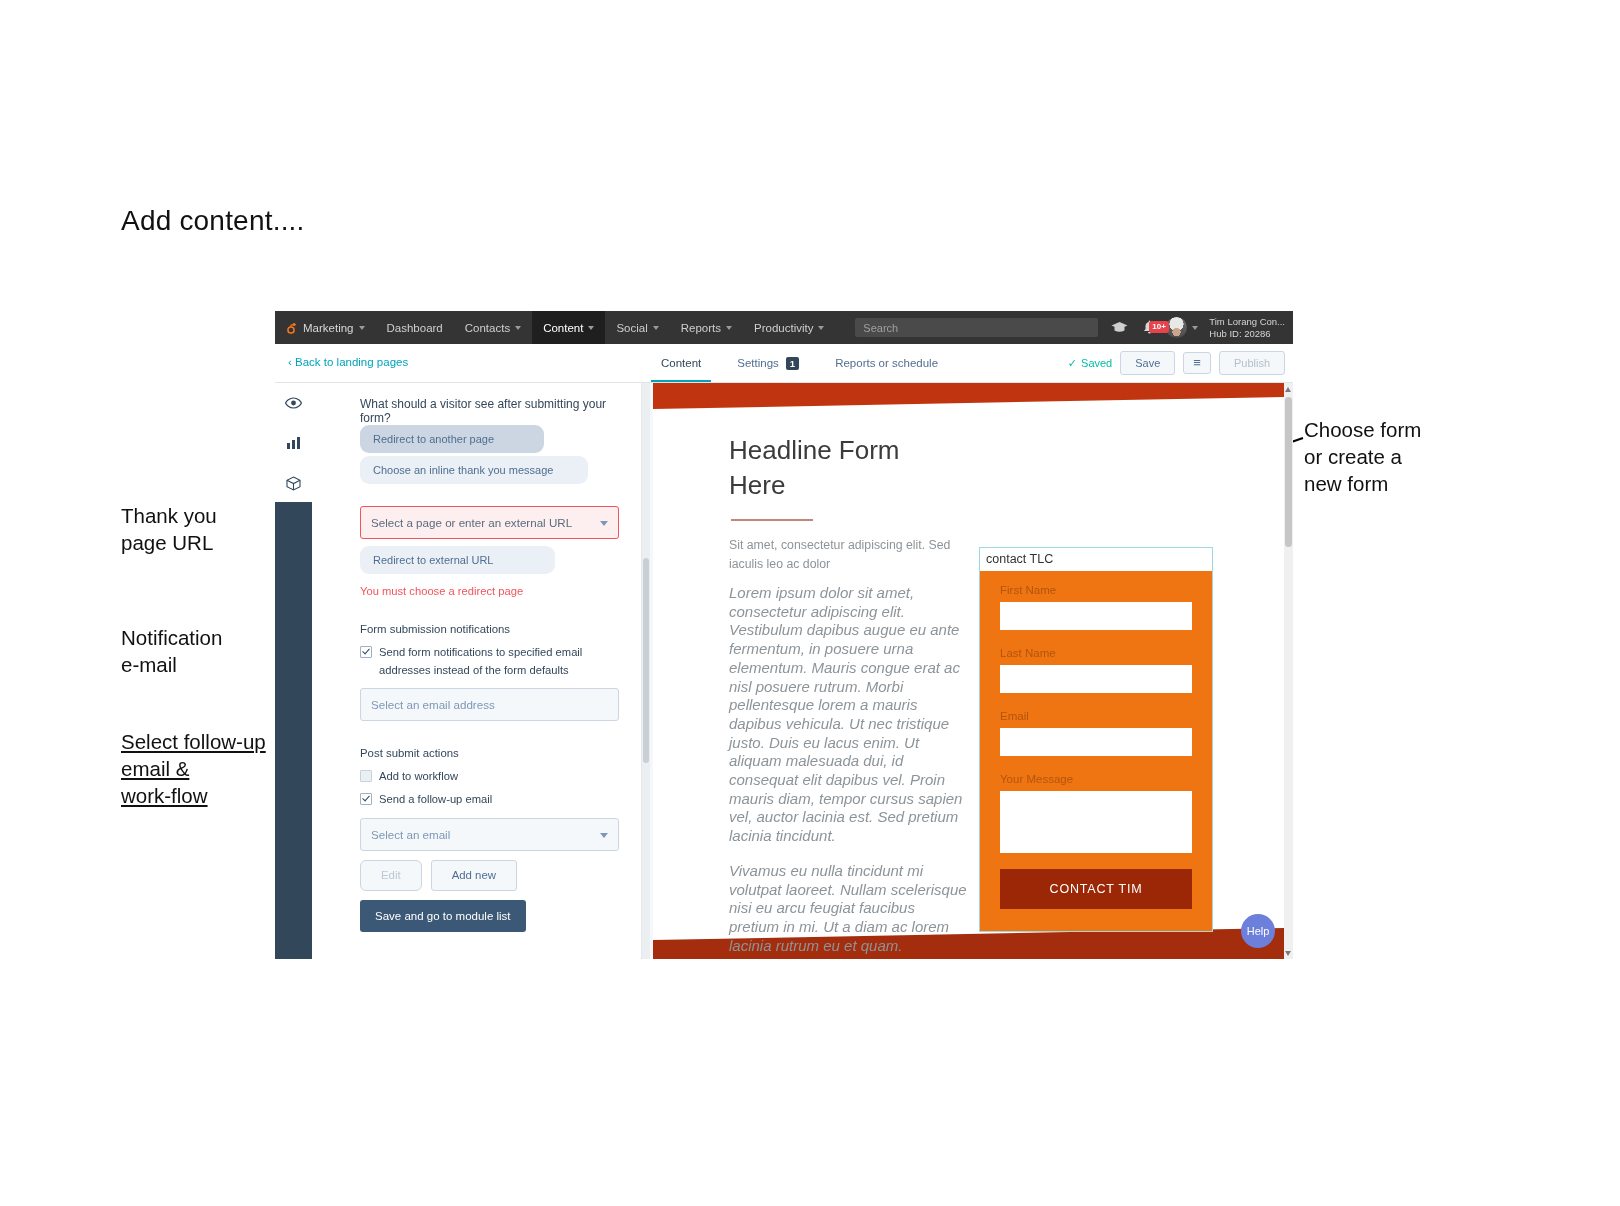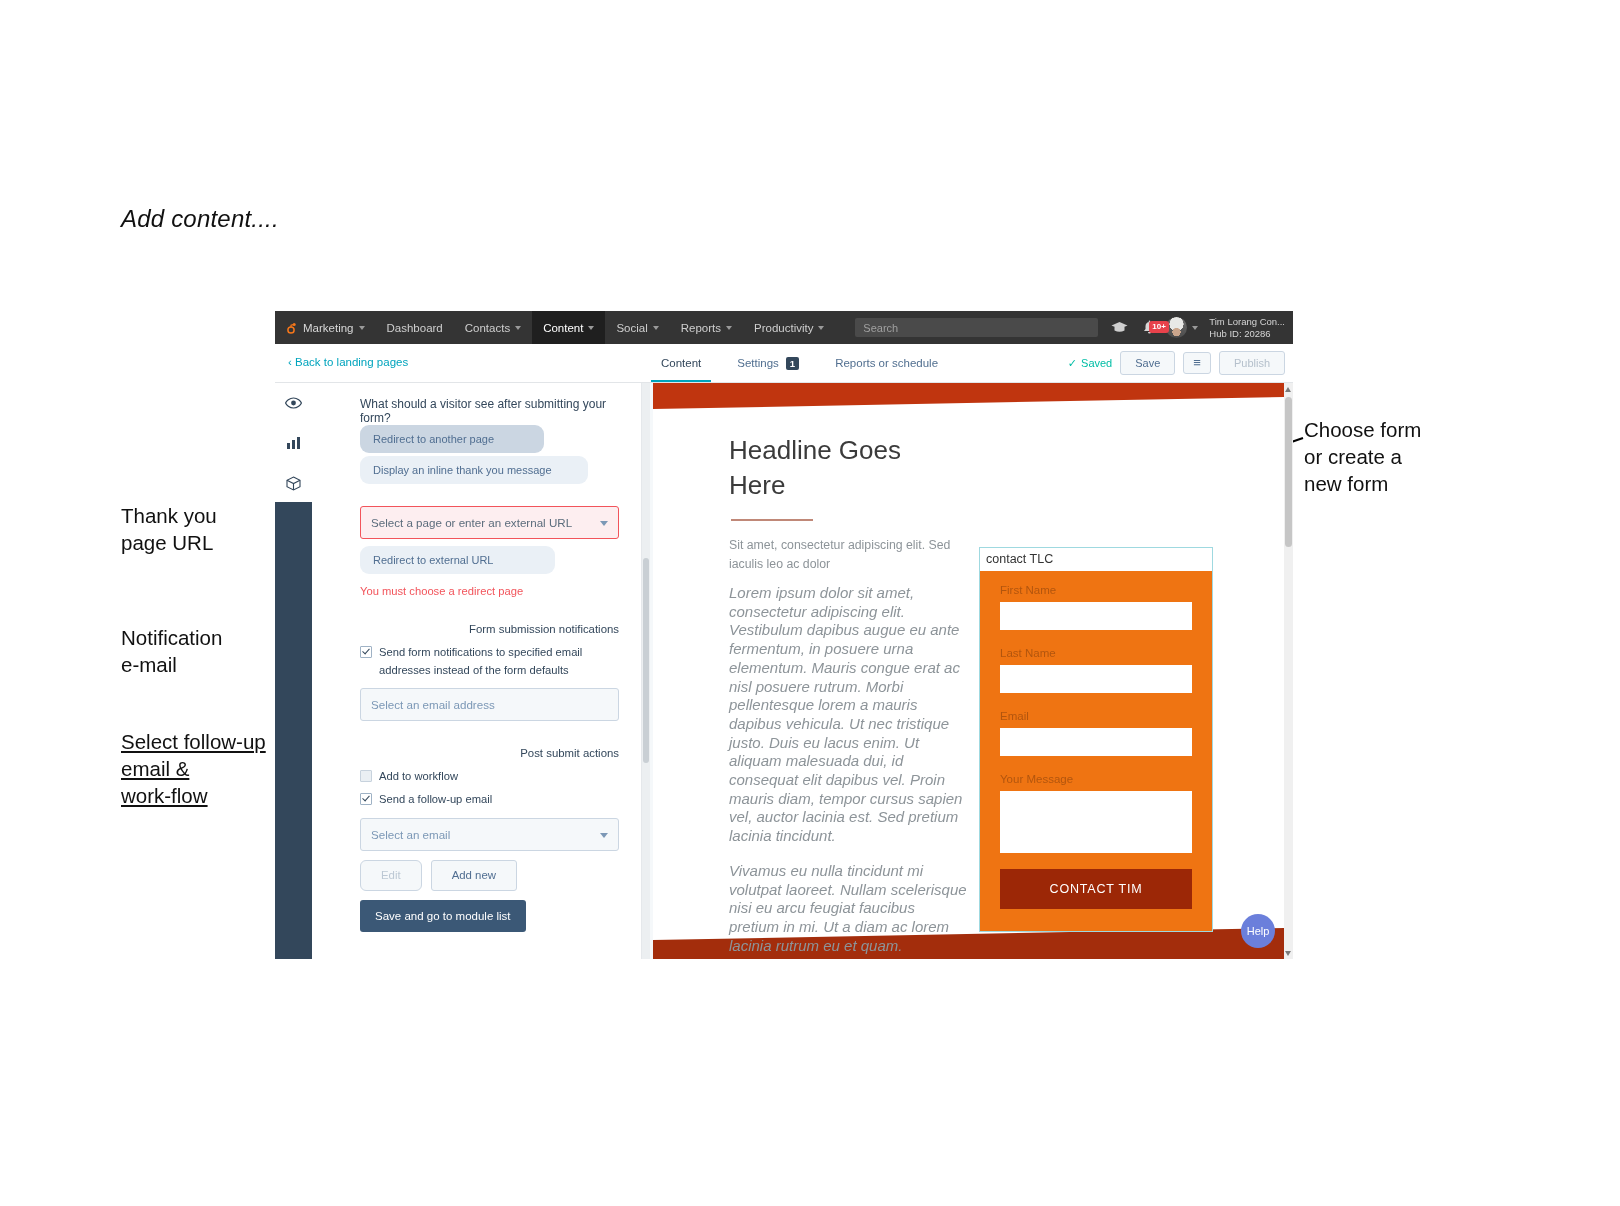--- a/index.html
+++ b/index.html
@@ -13,24 +13,23 @@
     position: relative;
     font-family: "Liberation Sans", sans-serif;
     overflow: hidden;
   }
 
   
   .slide-title {
     position: absolute;
     left: 121px;
     top: 205px;
-    font-size: 24px;
+    font-size: 28px;
     color: #111;
     letter-spacing: .2px;
-    font-style: italic;
   }
   .annot {
     position: absolute;
     font-size: 20.5px;
     line-height: 27px;
     color: #111;
   }
   .annot-thankyou { left: 121px; top: 502px; }
   .annot-notif    { left: 121px; top: 624px; }
   .annot-followup { left: 121px; top: 728px; text-decoration: underline; }
@@ -311,21 +310,20 @@
   .err-text {
     color: #f2545b;
     font-size: 11.2px;
     margin-top: 11px;
   }
   .section-head {
     font-size: 11.4px;
     color: #33475b;
     margin-top: 26px;
     margin-bottom: 8px;
-    text-align: right;
   }
   .chk-row {
     display: flex;
     align-items: flex-start;
     font-size: 11.2px;
     color: #33475b;
     line-height: 18px;
     margin-bottom: 5px;
   }
   .chk-row .box {
@@ -685,21 +683,21 @@
         </svg>
       </div>
     </div>
 
     <div class="panel">
       <div class="panel-inner">
 
         <div class="panel-label">What should a visitor see after submitting your form?</div>
 
         <div class="seg-btn sel seg-w1">Redirect to another page</div>
-        <div class="seg-btn unsel seg-w2">Display an inline thank you message</div>
+        <div class="seg-btn unsel seg-w2">Choose an inline thank you message</div>
 
         <div class="select-wrap" style="margin-top:22px">
           <div class="field error">Select a page or enter an external URL</div>
           <i class="select-caret"></i>
         </div>
 
         <div class="seg-btn unsel seg-w3" style="margin-top:7px">Redirect to external URL</div>
 
         <div class="err-text">You must choose a redirect page</div>
 
@@ -739,21 +737,21 @@
     <div class="preview">
       <div class="sb-left">
         <div class="thumb"></div>
       </div>
 
       <div class="preview-page">
         <div class="hero-band"></div>
         <div class="hero-band2"></div>
 
         <div class="pv-content">
-          <h1 class="pv-headline">Headline Goes Here</h1>
+          <h1 class="pv-headline">Headline Form Here</h1>
           <div class="pv-rule"></div>
           <div class="pv-sub">Sit amet, consectetur adipiscing elit. Sed iaculis leo ac dolor</div>
           <div class="pv-body">
             <p>Lorem ipsum dolor sit amet, consectetur adipiscing elit. Vestibulum dapibus augue eu ante fermentum, in posuere urna elementum. Mauris congue erat ac nisl posuere rutrum. Morbi pellentesque lorem a mauris dapibus vehicula. Ut nec tristique justo. Duis eu lacus enim. Ut aliquam malesuada dui, id consequat elit dapibus vel. Proin mauris diam, tempor cursus sapien vel, auctor lacinia est. Sed pretium lacinia tincidunt.</p>
             <p>Vivamus eu nulla tincidunt mi volutpat laoreet. Nullam scelerisque nisi eu arcu feugiat faucibus pretium in mi. Ut a diam ac lorem lacinia rutrum eu et quam.</p>
           </div>
 
           <div class="form-outer">
             <div class="form-title">contact TLC</div>
             <div class="form-orange">

